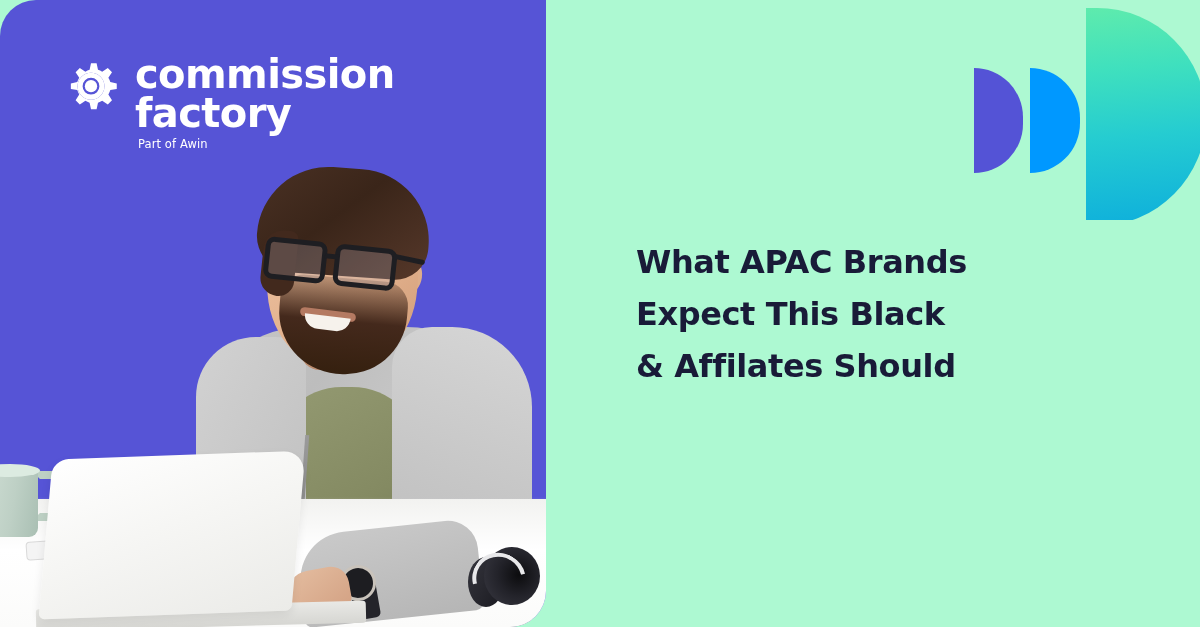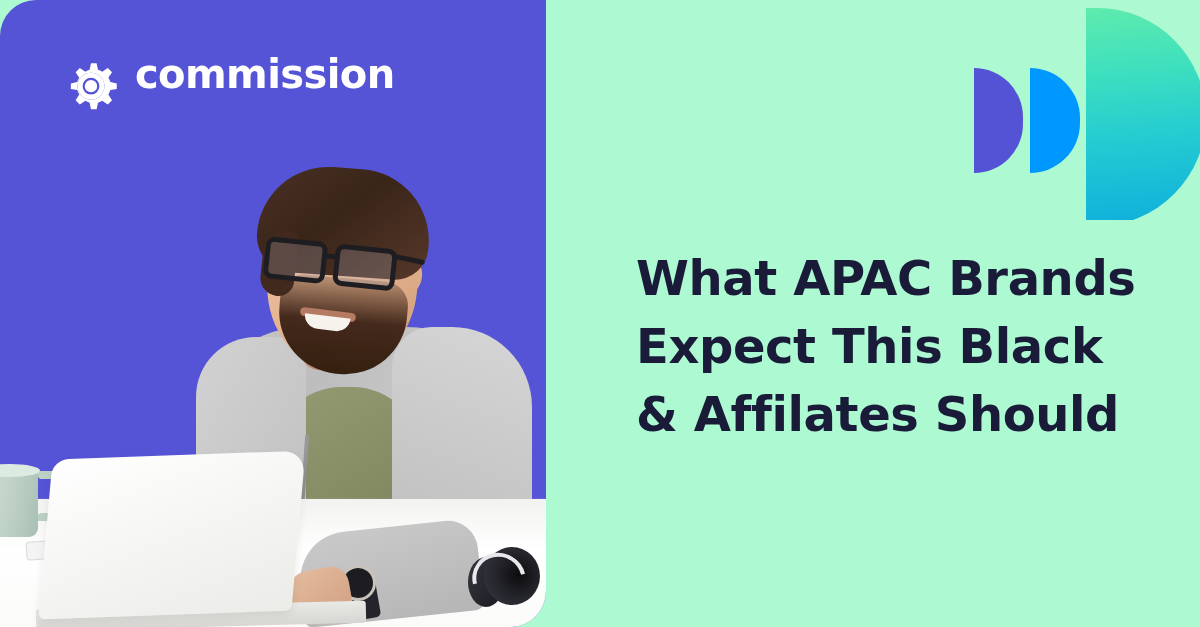--- a/index.html
+++ b/index.html
@@ -446,26 +446,25 @@
   .headline {
     position: absolute;
     left: 636px;
     top: 236px;
     width: 470px;
     z-index: 4;
   }
   .headline-line {
     font-family: "DejaVu Sans", sans-serif;
     font-weight: bold;
-    font-size: 48px;
+    font-size: 32px;
     line-height: 52px;
     letter-spacing: -0.4px;
     color: #191B38;
     white-space: nowrap;
-    margin-top: 16px;
   }
 </style>
 </head>
 <body>
 
 <div class="banner">
 
   <div class="deco-layer">
     <div class="deco-d deco-d-purple"></div>
     <div class="deco-d deco-d-blue"></div>
@@ -523,20 +522,22 @@
         <path fill="#ffffff" d="M50 4 L60 4 L62.5 15.5 A36 36 0 0 1 70 19 L80 12.5 L87.5 20 L81 30 A36 36 0 0 1 84.5 37.5 L96 40 L96 50 L84.5 52 A36 36 0 0 1 81 60 L87.5 70 L80 77.5 L70 71 A36 36 0 0 1 62.5 74.5 L60 86 L50 86 L47.5 74.5 A36 36 0 0 1 40 71 L30 77.5 L22.5 70 L29 60 A36 36 0 0 1 25.5 52 L14 50 L14 40 L25.5 37.5 A36 36 0 0 1 29 30 L22.5 20 L30 12.5 L40 19 A36 36 0 0 1 47.5 15.5 Z"></path>
         <circle cx="50" cy="45" r="24" fill="#5654D6"></circle>
         <path fill="#ffffff" d="M50 21 A24 24 0 0 1 50 69 A24 24 0 0 1 50 21 Z M50 30 A15 15 0 1 0 50 60 A15 15 0 0 0 50 30 Z"></path>
         <path fill="#5654D6" d="M64 20 L92 20 L92 48 L64 48 Z" opacity="0"></path>
         <path fill="#5654D6" d="M62 28 L86 28 L86 40 L70 40 Z" opacity="0"></path>
         <circle cx="50" cy="45" r="11" fill="#ffffff"></circle>
         <path fill="#5654D6" d="M68 26 L84 14 L96 30 L74 44 Z" opacity="0"></path>
       </svg>
       <div class="logo-words">
         <div class="logo-line">commission</div>
+        <div class="logo-line">factory</div>
+        <div class="logo-tagline">Part of Awin</div>
       </div>
     </div>
   </div>
 
   <div class="headline">
     <div class="headline-line">What APAC Brands</div>
     <div class="headline-line">Expect This Black</div>
     <div class="headline-line">&amp; Affilates Should</div>
   </div>
 

